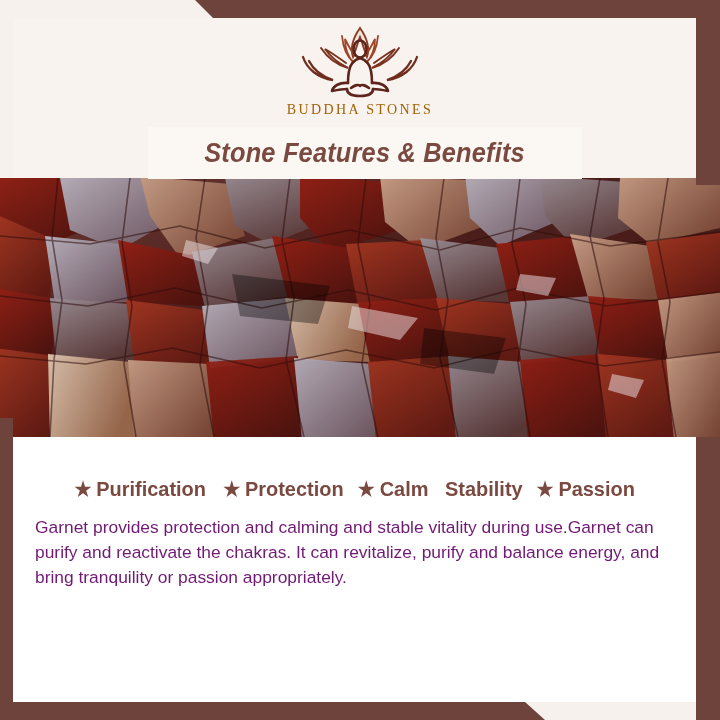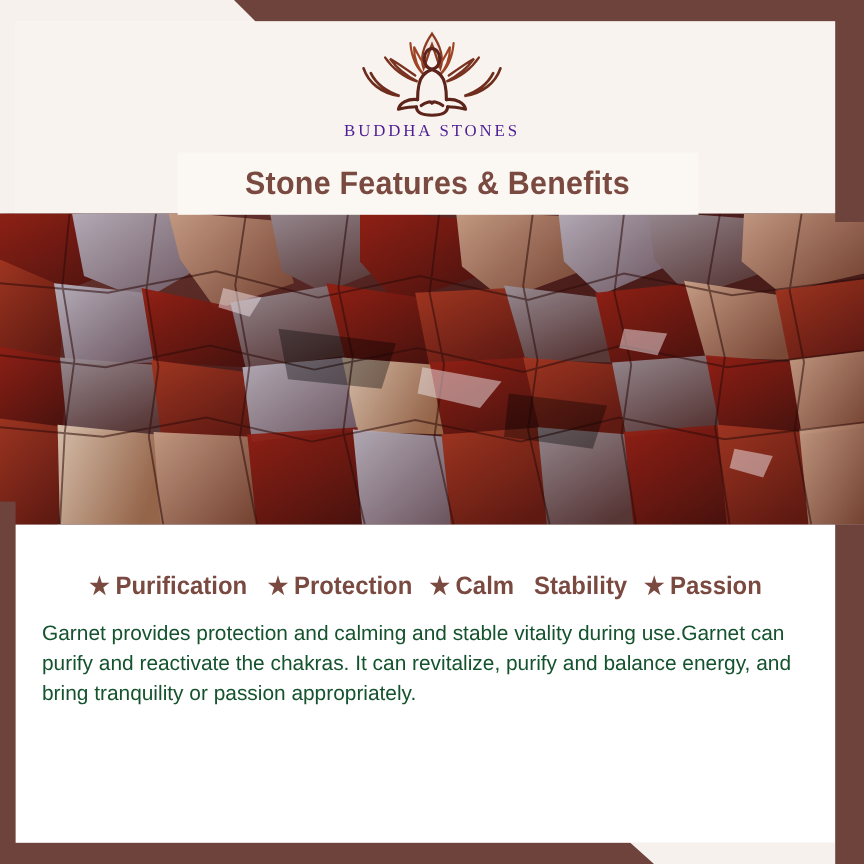--- a/index.html
+++ b/index.html
@@ -55,30 +55,31 @@
   
   .logo-wrap{
     position:absolute;left:0;top:24px;width:720px;
     display:flex;flex-direction:column;align-items:center;
     z-index:5;
   }
   .logo-mark{width:150px;height:74px;display:block;}
   .logo-text{
     margin-top:4px;
     font-family:"Liberation Serif", serif;
-    font-size:14px;letter-spacing:2.4px;color:#4c1d95;
+    font-size:14px;letter-spacing:2.4px;color:#a16207;
     font-weight:400;
   }
 
   
   .title-banner{
     position:absolute;left:148px;top:127px;width:434px;height:52px;
     background:#fbf7f3;
     display:flex;align-items:center;justify-content:center;
     z-index:5;
+    font-style:italic;
   }
   .title-text{
     font-family:"Liberation Sans", sans-serif;
     font-weight:bold;
     font-size:27px;
     color:#7a4a41;
     letter-spacing:0.2px;
     transform:scaleX(0.94);
     white-space:nowrap;
   }
@@ -125,21 +126,21 @@
   .benefit + .benefit{margin-left:10px;}
   .benefit .star{
     font-size:20px;line-height:1;margin-right:5px;color:#7a4a41;
   }
   .benefit.nostar{margin-left:12px;}
   .body-text{
     margin:14px 22px 0 22px;
     font-family:"Liberation Sans", sans-serif;
     font-size:17.4px;
     line-height:1.45;
-    color:#14532d;
+    color:#701a75;
     text-align:left;
     font-weight:500;
   }
 </style>
 </head>
 <body>
 
 <div class="card">
 
   <div class="panel"></div>

